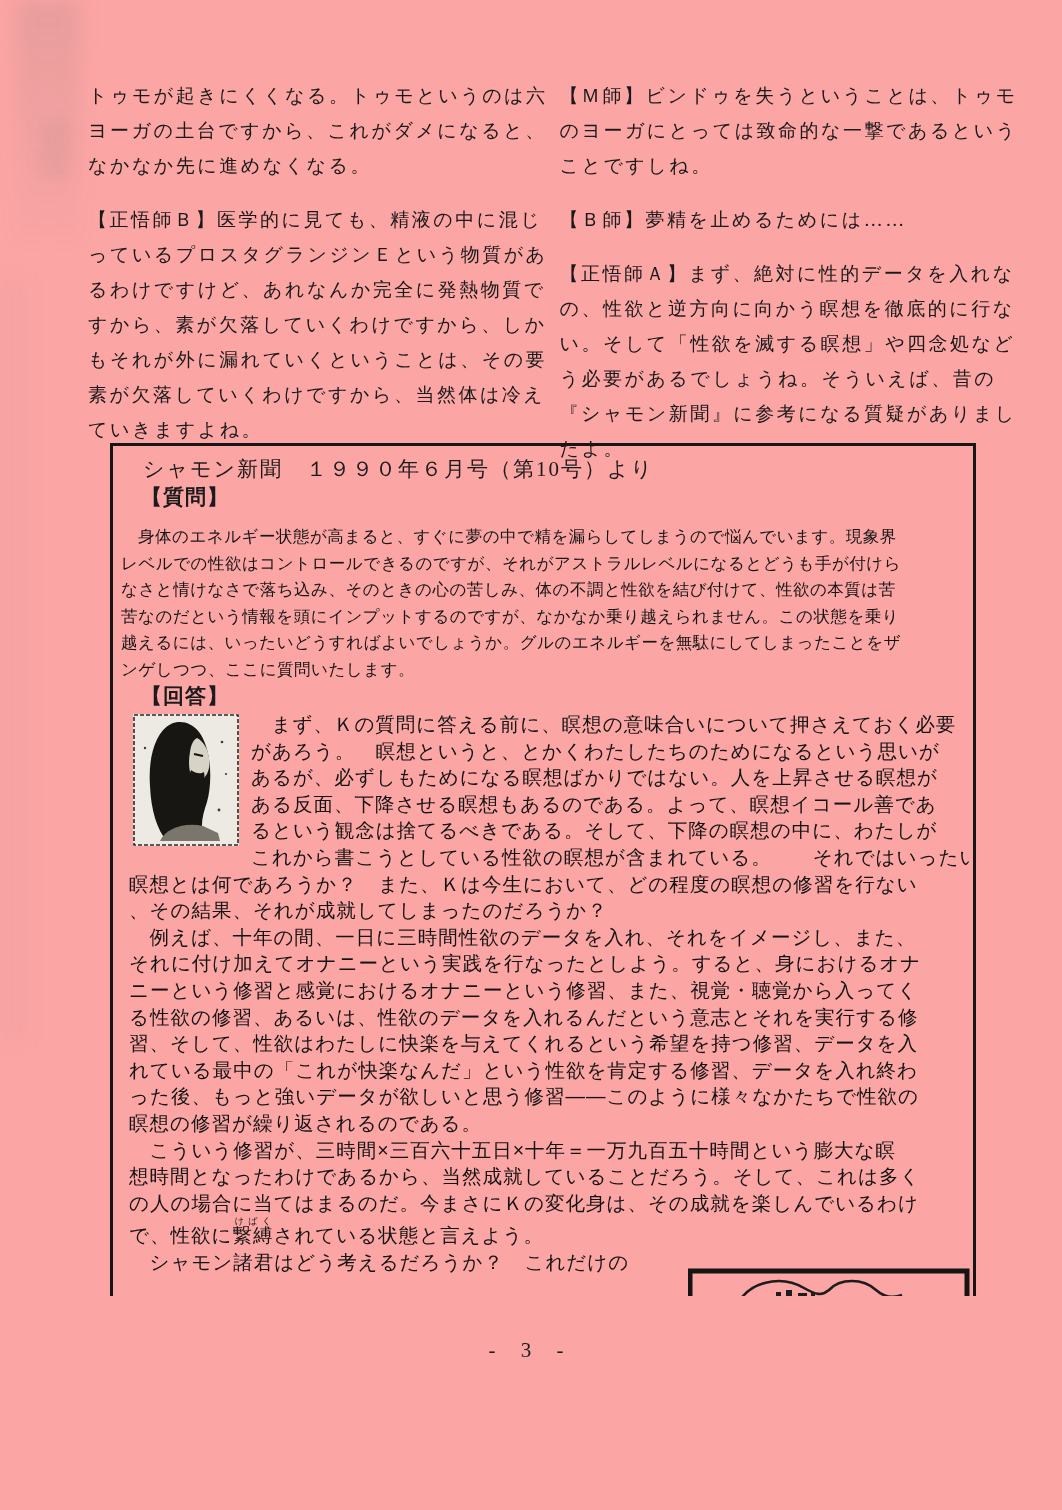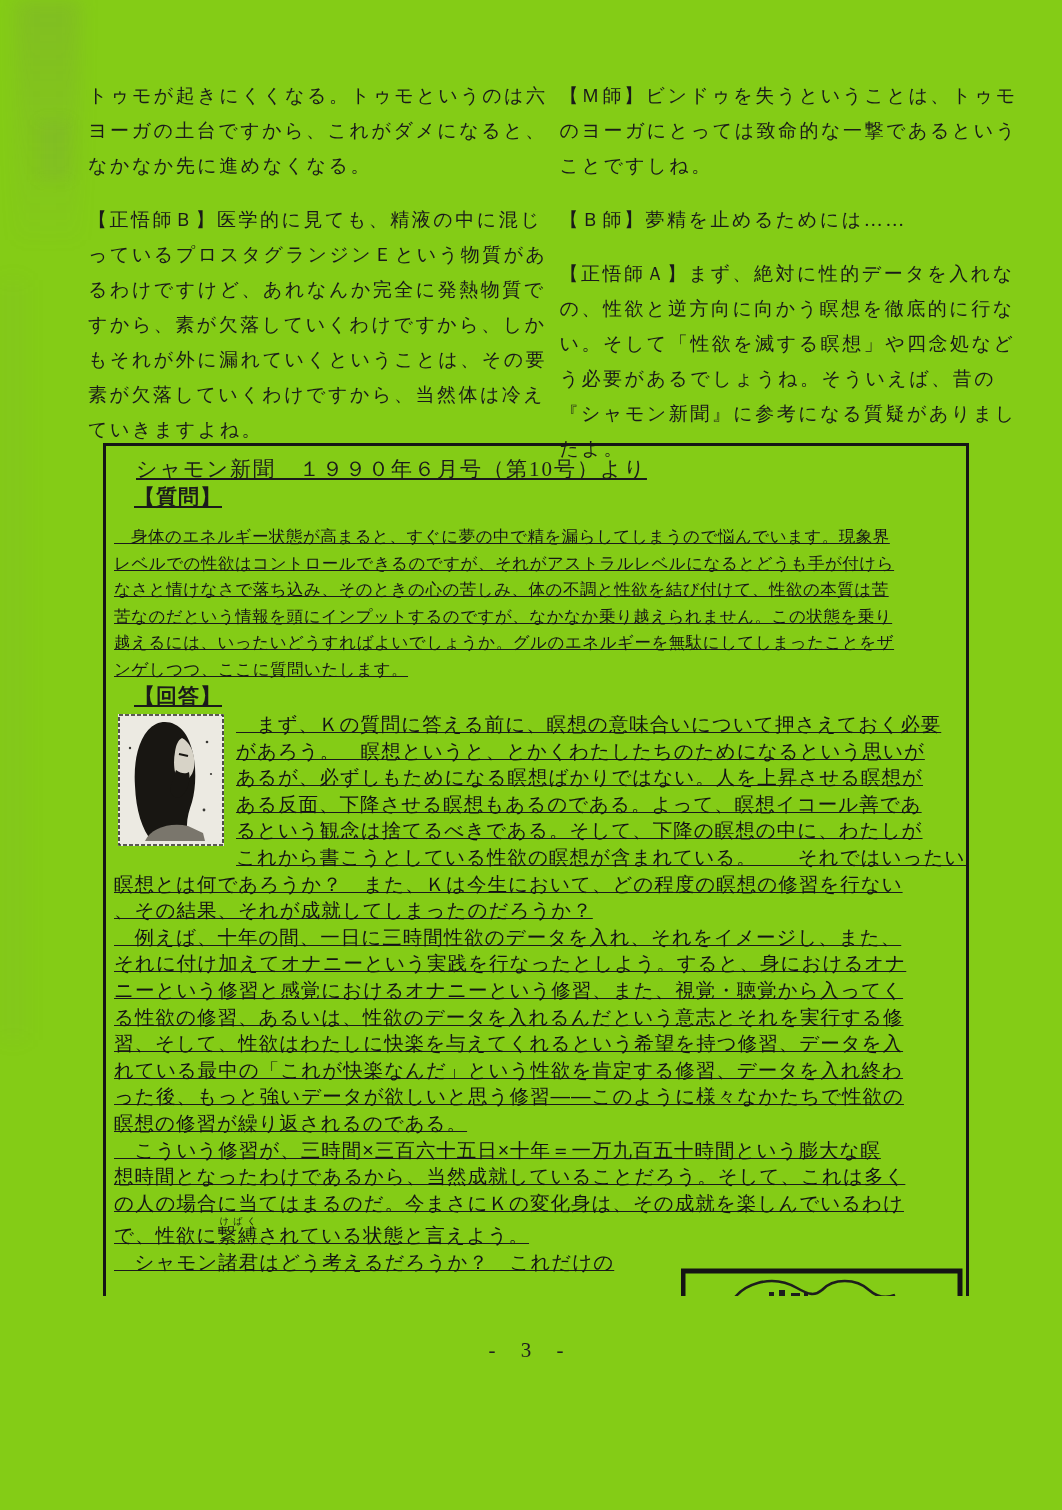--- a/index.html
+++ b/index.html
@@ -1,18 +1,18 @@
 <!DOCTYPE html>
 <html><head>
 <meta charset="utf-8">
 <style>
   html,body { margin:0; padding:0; background:#d9d9d5; }
   .page {
     position:relative; width:1062px; height:1510px; margin:0 auto;
-    background:#84cc16; overflow:hidden; color:#1b1b1b;
+    background:#fca5a5; overflow:hidden; color:#1b1b1b;
     font-family:"Liberation Serif","DejaVu Serif",serif;
   }
   
   .smudge { position:absolute; pointer-events:none; }
   .s1 { left:16px; top:0; width:64px; height:240px;
         background:linear-gradient(180deg, rgba(110,110,105,0.14), rgba(140,140,135,0.02));
         filter:blur(9px); }
   .s2 { left:0; top:280px; width:26px; height:760px;
         background:rgba(120,120,115,0.05); filter:blur(10px); }
   .s3 { left:40px; top:120px; width:30px; height:60px;
@@ -23,41 +23,40 @@
   .col { width:462px; }
   .para { margin-bottom:19px; }
   .dline {
     font-size:19px; line-height:35px; letter-spacing:2.5px;
     font-family:"Liberation Serif","DejaVu Serif",serif; color:#1a1a1a;
     white-space:nowrap;
   }
 
   
   .excerpt-box {
-    position:absolute; left:103px; top:443px; width:860px; height:850px;
+    position:absolute; left:110px; top:443px; width:860px; height:850px;
     border:3px solid #161616; border-bottom:none; overflow:hidden;
     background:transparent;
-    text-decoration:underline;
   }
   .source {
     margin:9px 0 0 30px; font-size:21px; letter-spacing:2px;
     font-family:"Liberation Serif","DejaVu Serif",serif;
   }
   .blabel {
     margin-left:28px; font-size:21px; line-height:28px; height:28px;
     font-weight:600; letter-spacing:1px;
     font-family:"Liberation Serif","DejaVu Serif",serif;
   }
   .q-body { margin-top:12px; padding:0 8px; }
   .qline {
     font-family:"Liberation Sans","DejaVu Sans",sans-serif;
     font-size:16.5px; line-height:26.5px; letter-spacing:0.5px; color:#161616;
     white-space:nowrap;
   }
-  .a-body { padding:0 8px; margin-top:1px; }
+  .a-body { padding:0 16px; margin-top:1px; }
   .aline {
     font-family:"Liberation Sans","DejaVu Sans",sans-serif;
     font-size:19.5px; line-height:26.6px; letter-spacing:1px; color:#141414;
     font-weight:500; white-space:nowrap;
   }
   .portrait { float:left; width:106px; height:132px; margin:3px 12px 4px 4px; }
   ruby { ruby-position:over;margin-top:29px; }
   rt { font-size:9px; letter-spacing:0; font-weight:400; }
 
   .fragment { position:absolute; right:3px; top:822px; width:282px; height:40px; }

